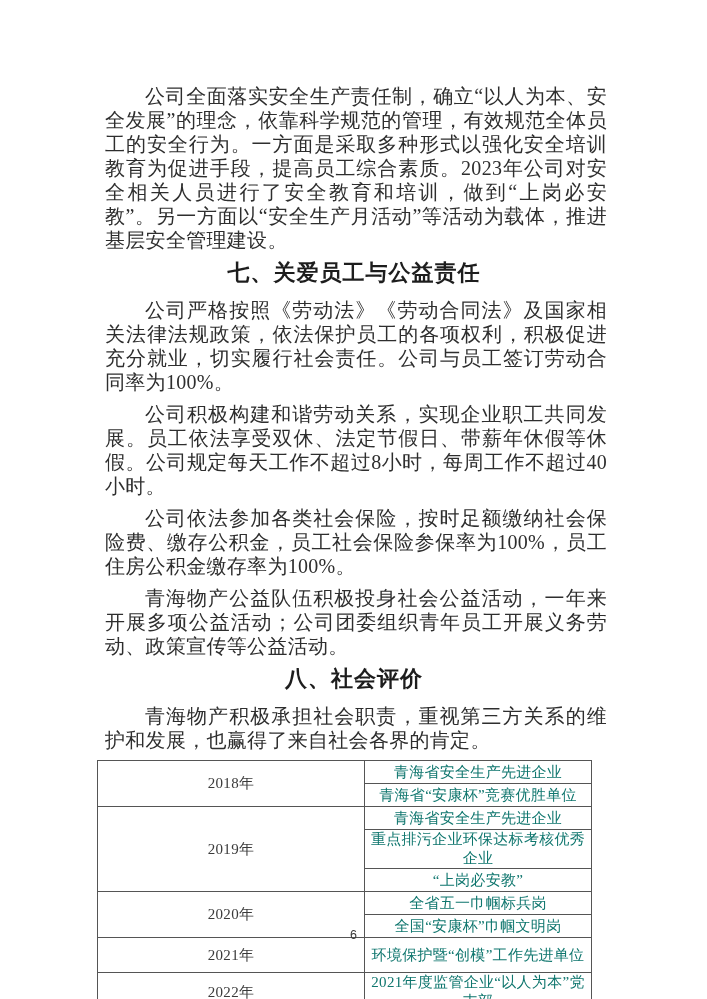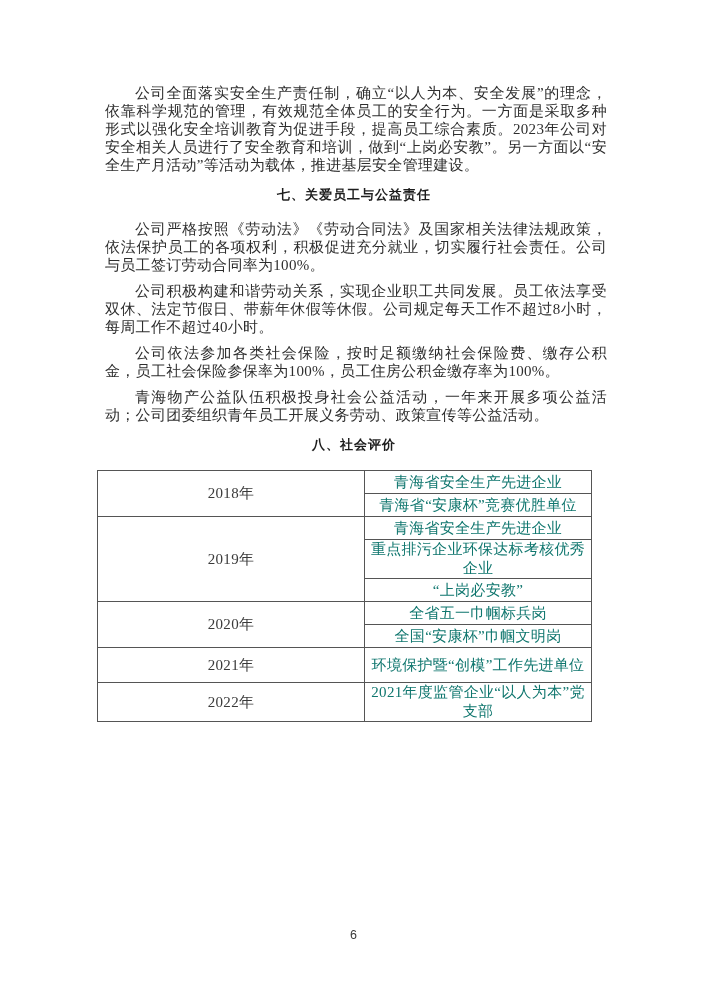--- a/index.html
+++ b/index.html
@@ -11,32 +11,32 @@
     box-shadow:0 0 6px rgba(0,0,0,.25);
     overflow:hidden;
     font-family:"Liberation Serif","DejaVu Serif",serif;
     color:#2e2e2e;
   }
   .content {
     position:absolute;
     top:84px; left:97px; width:514px;
   }
   p.body {
-    font-size:15px;
-    line-height:18px;
+    font-size:20px;
+    line-height:24px;
     text-align:justify;
     text-indent:2em;
     margin:0 0 8px 0;
     padding:0 4px 0 8px;
     letter-spacing:0.3px;
   }
   h2.sec {
     font-family:"Liberation Sans","DejaVu Sans",sans-serif;
     font-weight:bold;
-    font-size:13px;
+    font-size:22px;
     line-height:26px;
     text-align:center;
     color:#1d1d1d;
     letter-spacing:1px;
     margin:0 0 12px 0;
   }
   table.awards {
     border-collapse:collapse;
     width:495px;
     table-layout:fixed;
@@ -75,20 +75,21 @@
     <p class="body">公司严格按照《劳动法》《劳动合同法》及国家相关法律法规政策，依法保护员工的各项权利，积极促进充分就业，切实履行社会责任。公司与员工签订劳动合同率为100%。</p>
 
     <p class="body">公司积极构建和谐劳动关系，实现企业职工共同发展。员工依法享受双休、法定节假日、带薪年休假等休假。公司规定每天工作不超过8小时，每周工作不超过40小时。</p>
 
     <p class="body">公司依法参加各类社会保险，按时足额缴纳社会保险费、缴存公积金，员工社会保险参保率为100%，员工住房公积金缴存率为100%。</p>
 
     <p class="body">青海物产公益队伍积极投身社会公益活动，一年来开展多项公益活动；公司团委组织青年员工开展义务劳动、政策宣传等公益活动。</p>
 
     <h2 class="sec">八、社会评价</h2>
 
+    <p class="body">青海物产积极承担社会职责，重视第三方关系的维护和发展，也赢得了来自社会各界的肯定。</p>
 
     <table class="awards">
       <tbody>
 
         <tr>
           <td class="year-cell" rowspan="2">2018年</td>
           <td class="award-cell">青海省安全生产先进企业</td>
         </tr>
         <tr>
           <td class="award-cell">青海省“安康杯”竞赛优胜单位</td>

